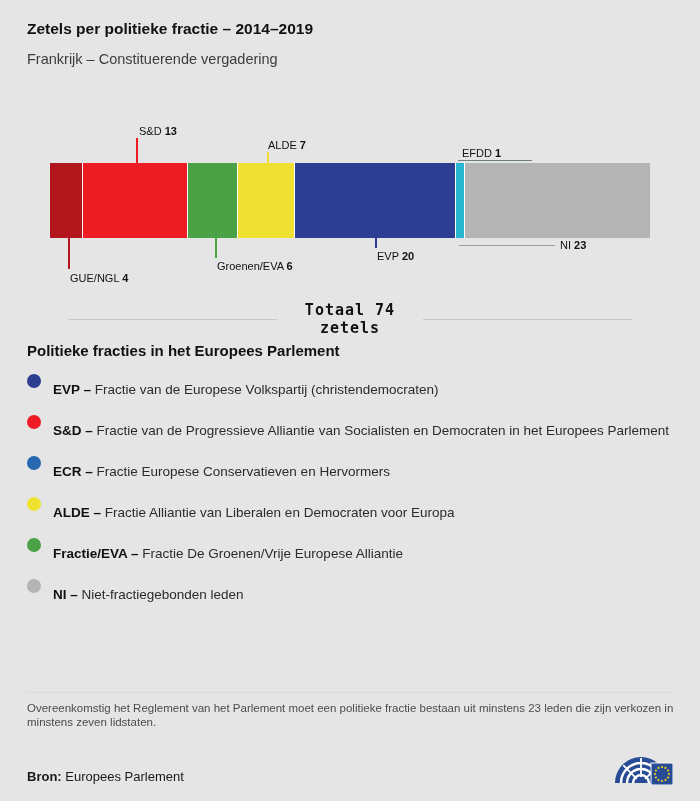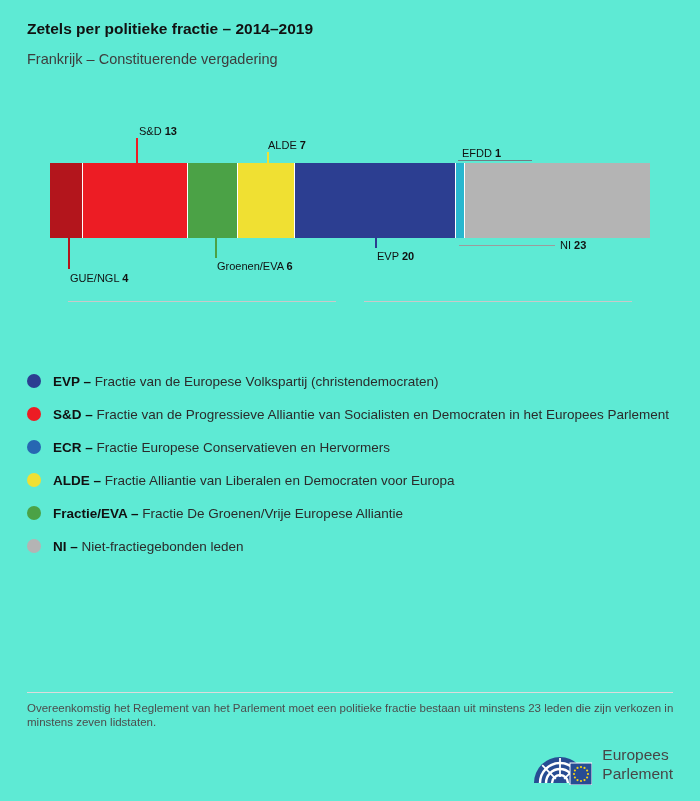--- a/index.html
+++ b/index.html
@@ -1,16 +1,16 @@
 <!DOCTYPE html>
 <html><head>
 <meta charset="utf-8">
 <style>
   html,body{margin:0;padding:0;background:#fff;}
-  #page{position:relative;width:700px;height:801px;background:#5eead4;overflow:hidden;
+  #page{position:relative;width:700px;height:801px;background:#e5e5e5;overflow:hidden;
         font-family:"Liberation Sans",sans-serif;color:#1a1a1a;}
 
   .abs{position:absolute;}
 
   .title{left:27px;top:20px;font-size:15.5px;font-weight:bold;color:#111;}
   .subtitle{left:27px;top:51px;font-size:14.5px;color:#3d3d3d;text-align:right;}
 
   
   .bar{left:50px;top:163px;width:600px;height:75px;display:flex;}
   .bar-seg{height:100%;}
@@ -28,21 +28,21 @@
   .total-text{text-align:center;font-family:"DejaVu Sans Mono",monospace;
               font-weight:bold;font-size:15px;line-height:18px;letter-spacing:1px;color:#111;}
 
   
   .legend-title{left:27px;top:342px;font-size:15px;font-weight:bold;color:#111;}
   .legend-list{left:27px;top:372px;width:648px;}
   .legend-row{display:flex;align-items:flex-start;margin-bottom:14px;font-size:13.5px;
               line-height:19px;color:#2b2b2b;}
   .legend-row b{color:#111;}
   .dot{width:14px;height:14px;border-radius:50%;flex:0 0 14px;margin-right:12px;margin-top:2px;}
-  .legend-text{flex:1;}
+  .legend-text{flex:1;margin-top:8px;}
 
   
   .divider{left:27px;width:646px;top:692px;height:1px;background:#dcdcdc;}
   .note{left:27px;top:701px;width:648px;font-size:11.5px;line-height:14px;color:#4c4c4c;}
   .source{left:27px;top:769px;font-size:13px;color:#1a1a1a;}
   .source b{font-weight:bold;}
   .logo{right:27px;top:743px;display:flex;align-items:center;gap:10px;}
   .logo-text{font-size:15.5px;line-height:19px;color:#474747;}
 </style>
 </head>
@@ -95,23 +95,28 @@
     <span>EVP</span>
     <b>20</b>
   </div>
   <div class="abs ann" style="left:560px;top:239px">
     <span>NI</span>
     <b>23</b>
   </div>
 
   <div class="abs total-wrap">
     <div class="total-line"></div>
+    <div class="total-text">
+      <div>Totaal 74</div>
+      <div>zetels</div>
+    </div>
     <div class="total-line"></div>
   </div>
 
+  <div class="abs legend-title">Politieke fracties in het Europees Parlement</div>
   <div class="abs legend-list">
       <div class="legend-row">
         <span class="dot" style="background: rgb(44, 62, 145);"></span>
         <span class="legend-text"><b>EVP –</b> Fractie van de Europese Volkspartij (christendemocraten)</span>
       </div>
       <div class="legend-row">
         <span class="dot" style="background: rgb(237, 28, 36);"></span>
         <span class="legend-text"><b>S&amp;D –</b> Fractie van de Progressieve Alliantie van Socialisten en Democraten in het Europees Parlement</span>
       </div>
       <div class="legend-row">
@@ -127,20 +132,24 @@
         <span class="legend-text"><b>Fractie/EVA –</b> Fractie De Groenen/Vrije Europese Alliantie</span>
       </div>
       <div class="legend-row">
         <span class="dot" style="background: rgb(180, 180, 180);"></span>
         <span class="legend-text"><b>NI –</b> Niet-fractiegebonden leden</span>
       </div>
     </div>
 
   <div class="abs divider"></div>
   <div class="abs note">Overeenkomstig het Reglement van het Parlement moet een politieke fractie bestaan uit minstens 23 leden die zijn verkozen in minstens zeven lidstaten.</div>
+  <div class="abs source">
+    <b>Bron:</b>
+    <span>Europees Parlement</span>
+  </div>
 
   <div class="abs logo">
     <svg width="64" height="42" viewBox="0 0 64 42">
       <path d="M6,40 A26,26 0 0 1 58,40 Z" fill="#274c93"></path>
       <path d="M12,40 A20,20 0 0 1 52,40" fill="none" stroke="#ffffff" stroke-width="2.4"></path>
       <path d="M18,40 A14,14 0 0 1 46,40" fill="none" stroke="#ffffff" stroke-width="2.4"></path>
       <path d="M24,40 A8,8 0 0 1 40,40" fill="none" stroke="#ffffff" stroke-width="2.4"></path>
       <line x1="32" y1="34" x2="32" y2="15" stroke="#ffffff" stroke-width="1.8"></line>
       <line x1="27.8" y1="35.8" x2="14.2" y2="22.2" stroke="#ffffff" stroke-width="1.8"></line>
       <line x1="36.2" y1="35.8" x2="49.8" y2="22.2" stroke="#ffffff" stroke-width="1.8"></line>
@@ -153,19 +162,15 @@
         <circle cx="49.5" cy="37.1" r="1.1"></circle>
           <circle cx="46.9" cy="34.5" r="1.1"></circle>
         <circle cx="46" cy="31" r="1.1"></circle>
           <circle cx="46.9" cy="27.5" r="1.1"></circle>
         <circle cx="49.5" cy="24.9" r="1.1"></circle>
           <circle cx="53" cy="24" r="1.1"></circle>
         <circle cx="56.5" cy="24.9" r="1.1"></circle>
           <circle cx="59.1" cy="27.5" r="1.1"></circle>
       </g>
     </svg>
-    <div class="logo-text">
-      <div>Europees</div>
-      <div>Parlement</div>
-    </div>
   </div>
 
 </div>
 
 </body></html>

